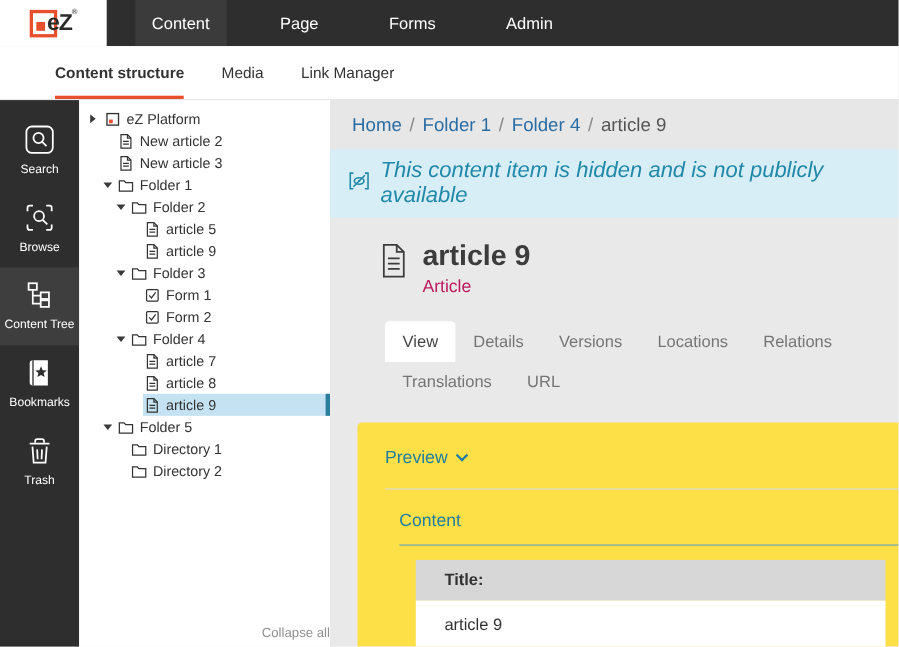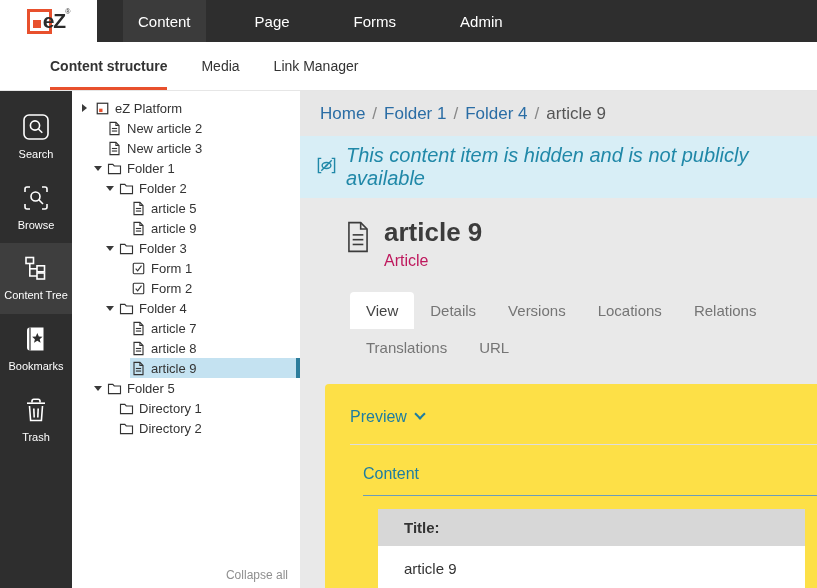--- a/index.html
+++ b/index.html
@@ -43,21 +43,21 @@
   .tree-indent { flex:none; }
   .caret-slot { width:12px; flex:none; display:flex; align-items:center; }
   .caret-down { width:0; height:0; border-left:4px solid transparent; border-right:4px solid transparent; border-top:5px solid #3a3a3a; }
   .caret-right { width:0; height:0; border-top:4px solid transparent; border-bottom:4px solid transparent; border-left:5px solid #3a3a3a; }
   .tree-body { flex:1; display:flex; align-items:center; gap:5px; min-width:0; padding-left:1px; }
   .tree-body.selected { background:#c4e2f1; border-right:4px solid #2c7d9c; }
   .tree-body.hidden-item { color:#b3b3b3; }
   .t-icon { width:15px; height:15px; flex:none; display:inline-flex; }
   .t-icon svg { width:15px; height:15px; }
   .t-label { white-space:nowrap; overflow:hidden; }
-  .collapse-all { position:absolute; right:12px; bottom:6px; font-size:12px; color:#8f8f8f; cursor:pointer; }
+  .collapse-all { position:absolute; right:0; bottom:6px; font-size:12px; color:#8f8f8f; cursor:pointer; }
 
   
   .main { flex:1; background:#e9e9e9; display:flex; flex-direction:column; overflow:hidden; min-width:0; }
   .breadcrumb { padding:14px 10px 12px 20px; font-size:17px; color:#666; background:#e7e7e7; white-space:nowrap; }
   .crumb-link { color:#2a6da5; cursor:pointer; }
   .crumb-sep { color:#888; margin:0 7px; }
   .crumb-current { color:#555; }
 
   .alert { background:#d8eef6; padding:8px 16px; display:flex; align-items:center; gap:9px; }
   .alert-text { color:#2088a8; font-style:italic; font-size:20px; }

